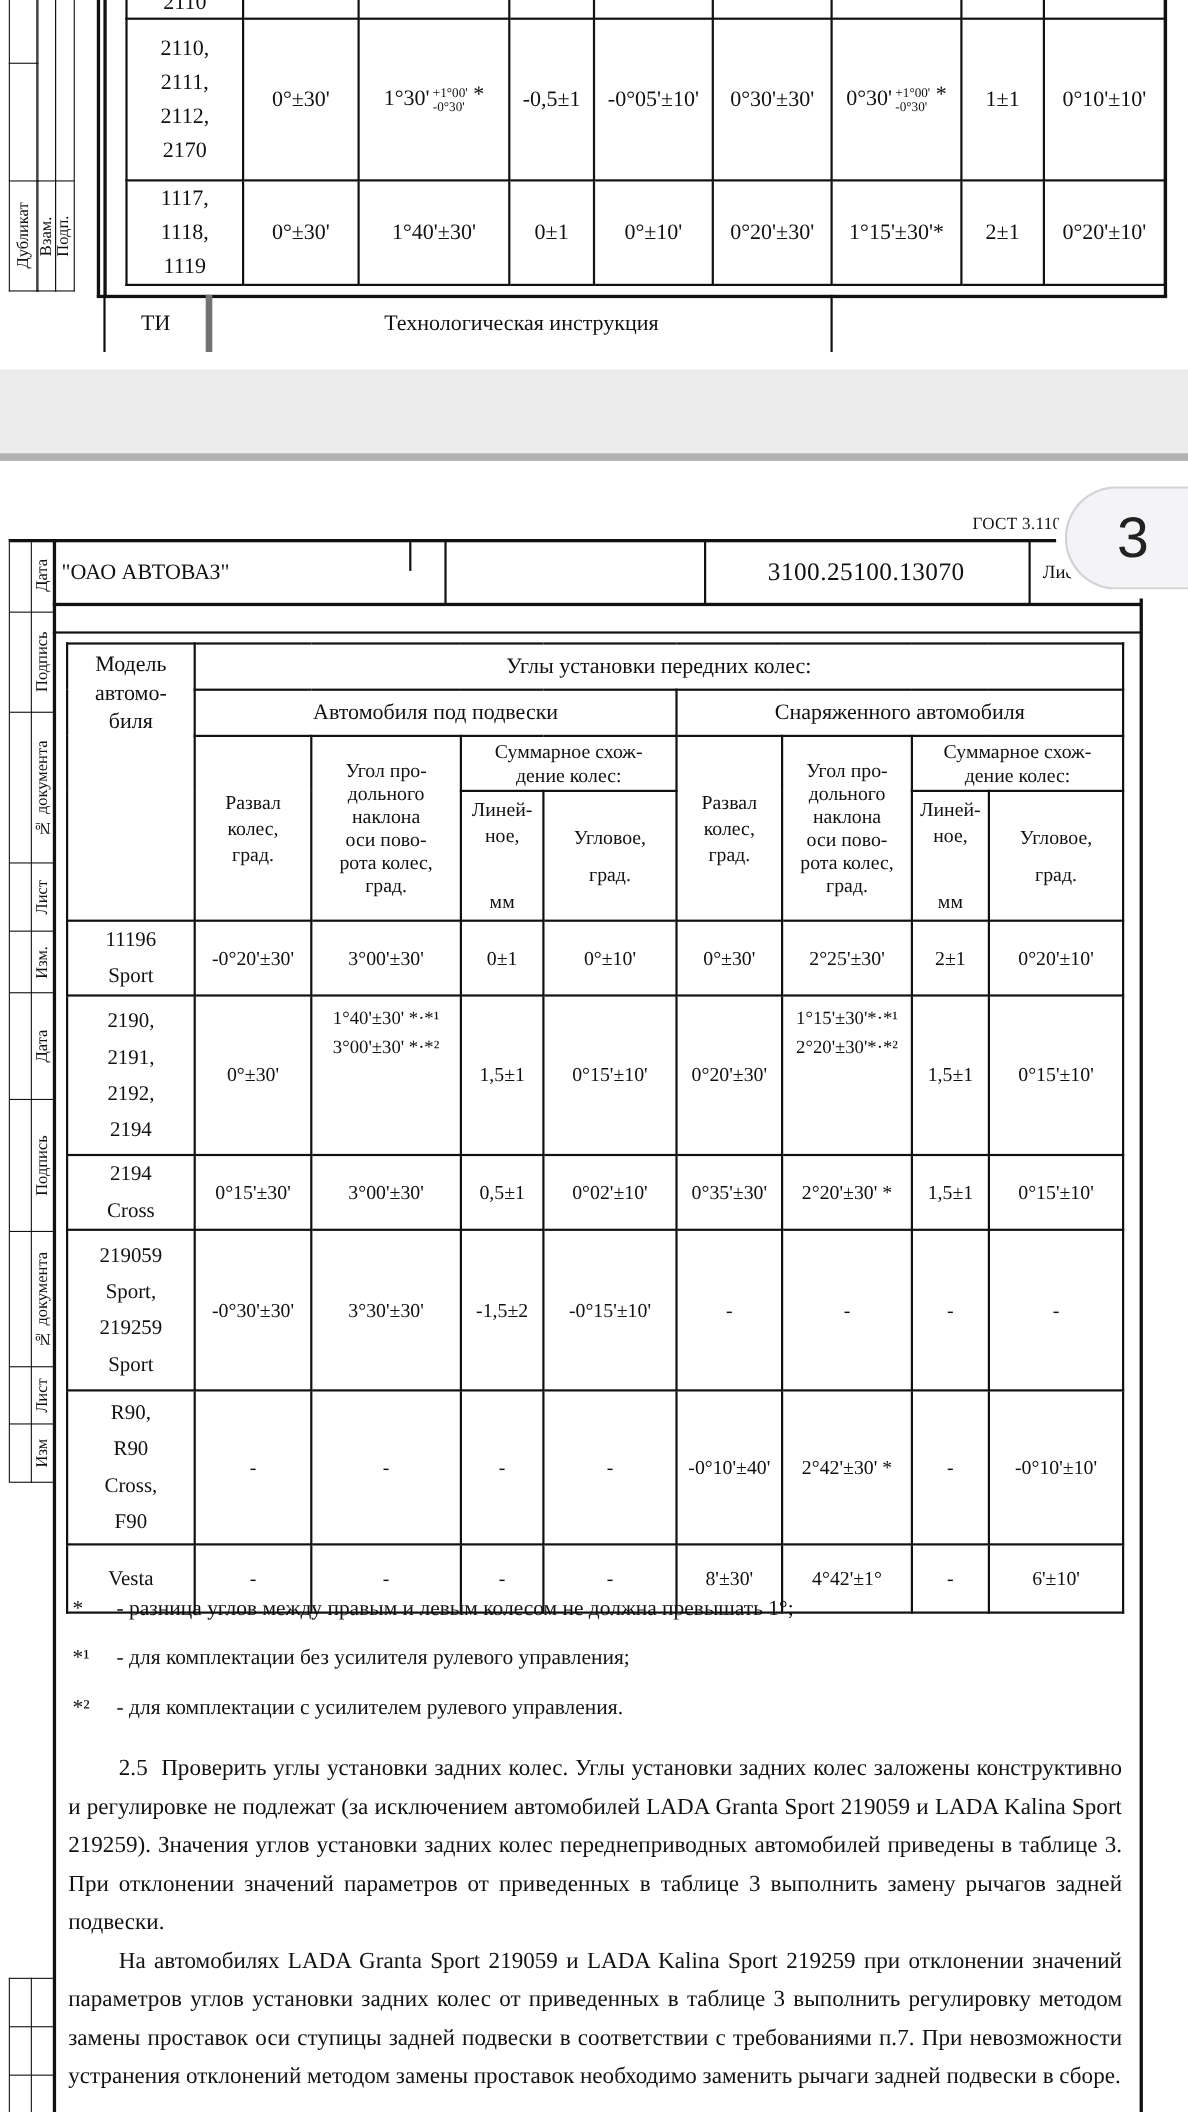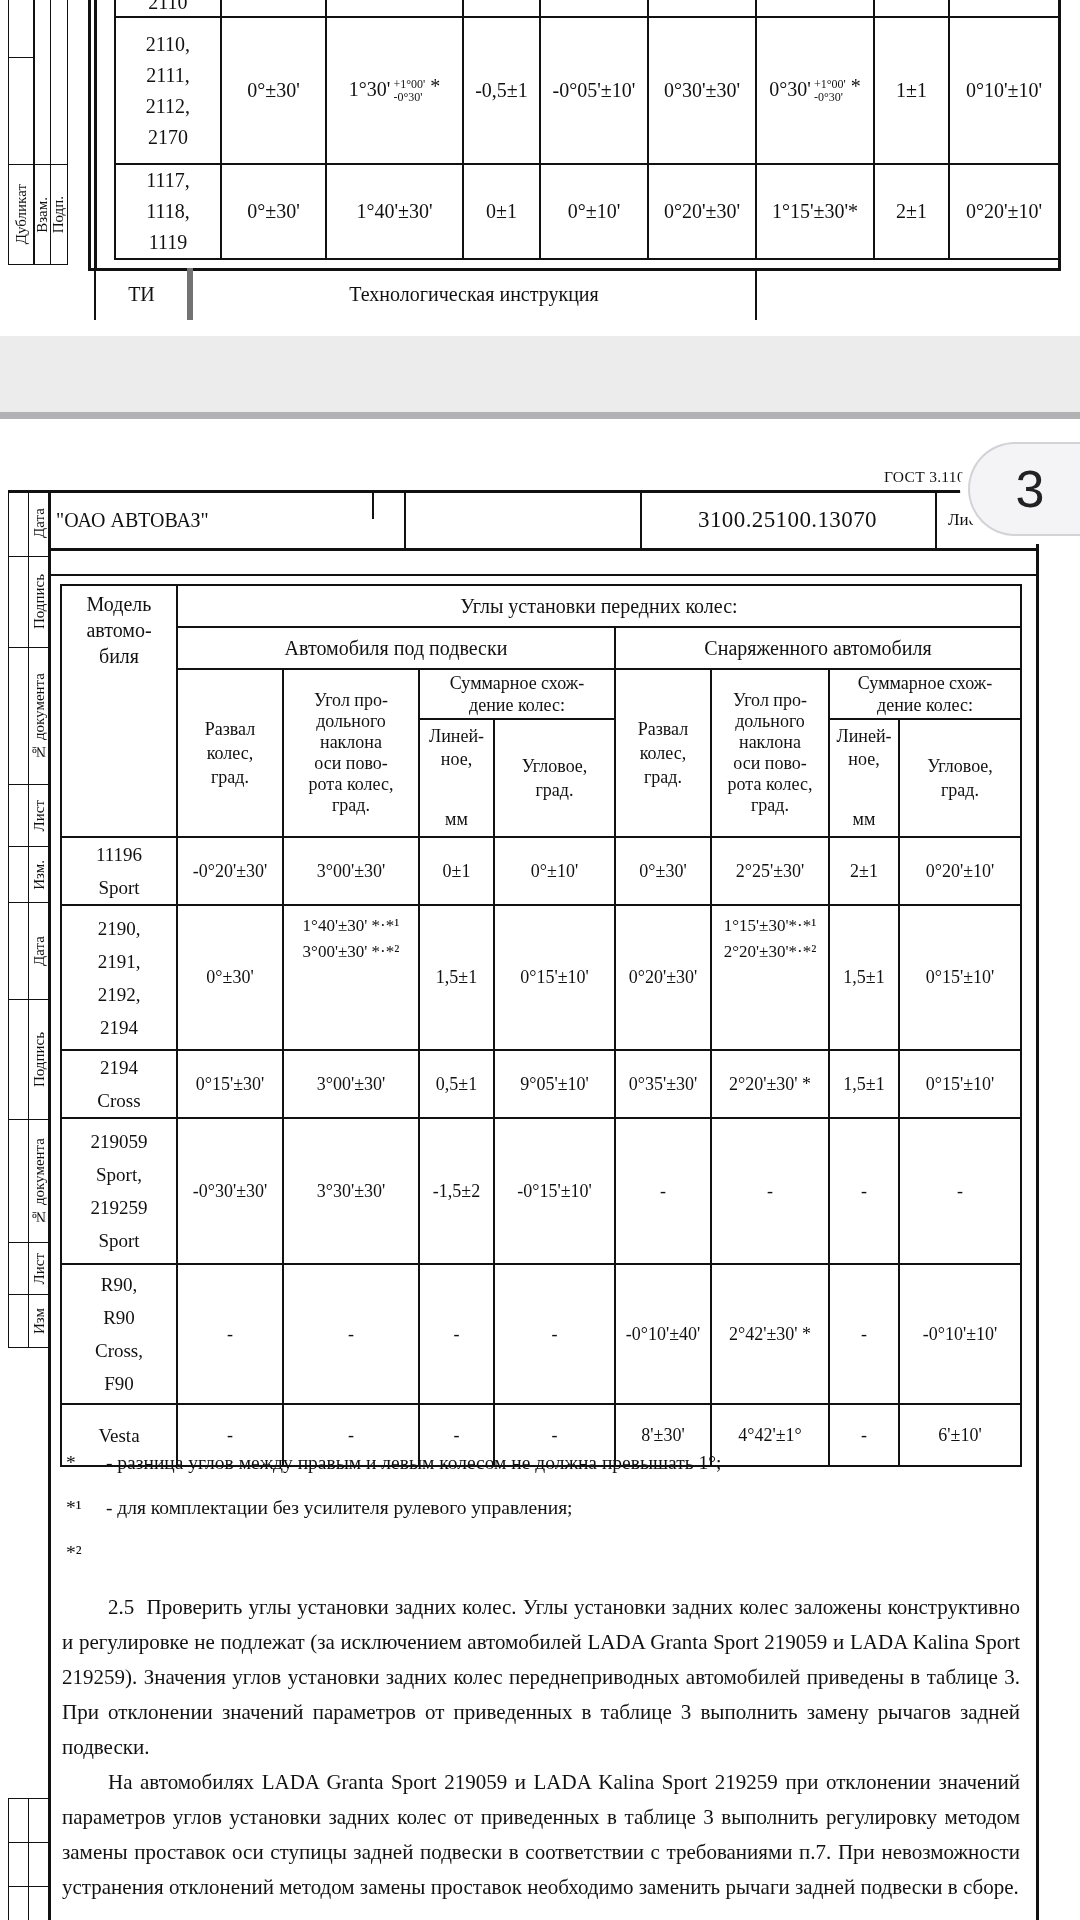--- a/index.html
+++ b/index.html
@@ -44,21 +44,21 @@
   .t2{position:absolute;left:60px;top:584px;}
   .t2 td{font-size:18px;}
   .t2 .model-h{vertical-align:top;padding-top:5px;font-size:19px;line-height:26px;}
   .t2 .h1 td{height:40px;font-size:20px;}
   .t2 .h2 td{height:40px;font-size:20px;}
   .t2 .camb-h{font-size:18px;line-height:24px;}
   .t2 .cast-h{font-size:18px;line-height:21px;}
   .t2 .toe-h{height:48px;font-size:18px;line-height:22px;}
   .t2 .h4 td{height:116px;}
   .t2 .lin-wrap{height:106px;display:flex;flex-direction:column;justify-content:space-between;align-items:center;padding:5px 0;font-size:18px;line-height:23px;}
-  .t2 .ang-h{font-size:18px;line-height:24px;}
+  .t2 .ang-h{font-size:18px;line-height:34px;}
   .t2 .model{font-size:19px;line-height:33px;}
   .t2 .two{font-size:17px;line-height:26px;vertical-align:top;padding-top:7px;}
   .t2 .r1 td{height:65px;} .t2 .r2 td{height:136px;} .t2 .r3 td{height:65px;}
   .t2 .r4 td{height:144px;margin-top:20px;} .t2 .r5 td{height:138px;} .t2 .r6 td{height:60px;}
 
   .footnotes{position:absolute;left:66px;top:1450px;width:940px;font-size:19.5px;}
   .footnote{display:flex;line-height:26px;margin-bottom:19px;}
   .fn-marker{width:40px;flex:none;}
 
   .paras{position:absolute;left:62px;top:1590px;width:958px;font-size:21px;line-height:35px;text-align:justify;}
@@ -340,21 +340,21 @@
 2°20'±30'*·*²</td>
         <td>1,5±1</td>
         <td>0°15'±10'</td>
       </tr>
       <tr class="r3">
         <td class="model pre">2194
 Cross</td>
         <td>0°15'±30'</td>
         <td>3°00'±30'</td>
         <td>0,5±1</td>
-        <td>9°05'±10'</td>
+        <td>0°02'±10'</td>
         <td>0°35'±30'</td>
         <td>2°20'±30' *</td>
         <td>1,5±1</td>
         <td>0°15'±10'</td>
       </tr>
       <tr class="r4">
         <td class="model pre">219059
 Sport,
 219259
 Sport</td>
@@ -399,20 +399,21 @@
       <div class="footnote">
         <span class="fn-marker">*</span>
         <span>- разница углов между правым и левым колесом не должна превышать 1°;</span>
       </div>
       <div class="footnote">
         <span class="fn-marker">*¹</span>
         <span>- для комплектации без усилителя рулевого управления;</span>
       </div>
       <div class="footnote">
         <span class="fn-marker">*²</span>
+        <span>- для комплектации с усилителем рулевого управления.</span>
       </div>
     </div>
 
     <div class="paras">
       <p>2.5&nbsp;&nbsp;Проверить углы установки задних колес. Углы установки задних колес заложены конструктивно и регулировке не подлежат (за исключением автомобилей LADA Granta Sport 219059 и LADA Kalina Sport 219259). Значения углов установки задних колес переднеприводных автомобилей приведены в таблице 3. При отклонении значений параметров от приведенных в таблице 3 выполнить замену рычагов задней подвески.</p>
       <p><span class="it">На автомобилях LADA Granta Sport 219059 и LADA Kalina Sport 219259</span><span> при отклонении значений параметров углов установки задних колес от приведенных в таблице 3 выполнить регулировку методом замены проставок оси ступицы задней подвески в соответствии с требованиями п.7. При невозможности устранения отклонений методом замены проставок необходимо заменить рычаги задней подвески в сборе.</span></p>
     </div>
 
   </section>
 </div>

